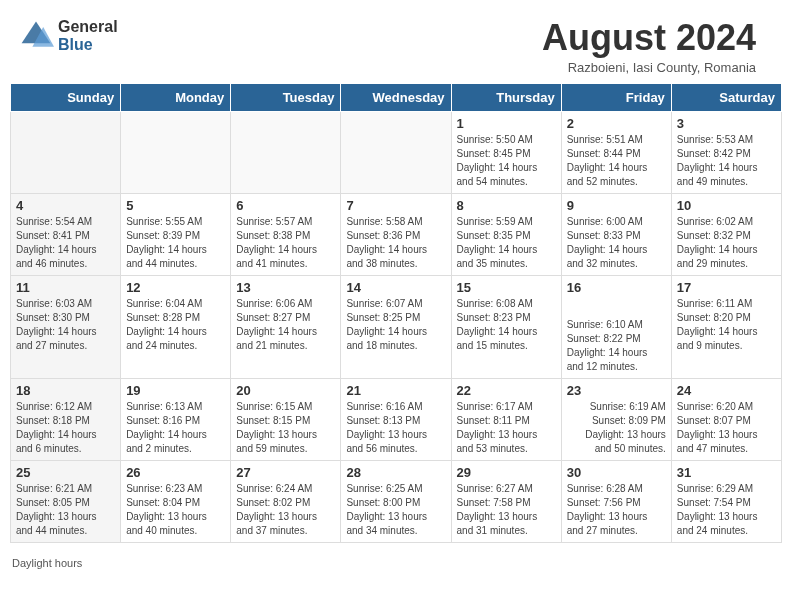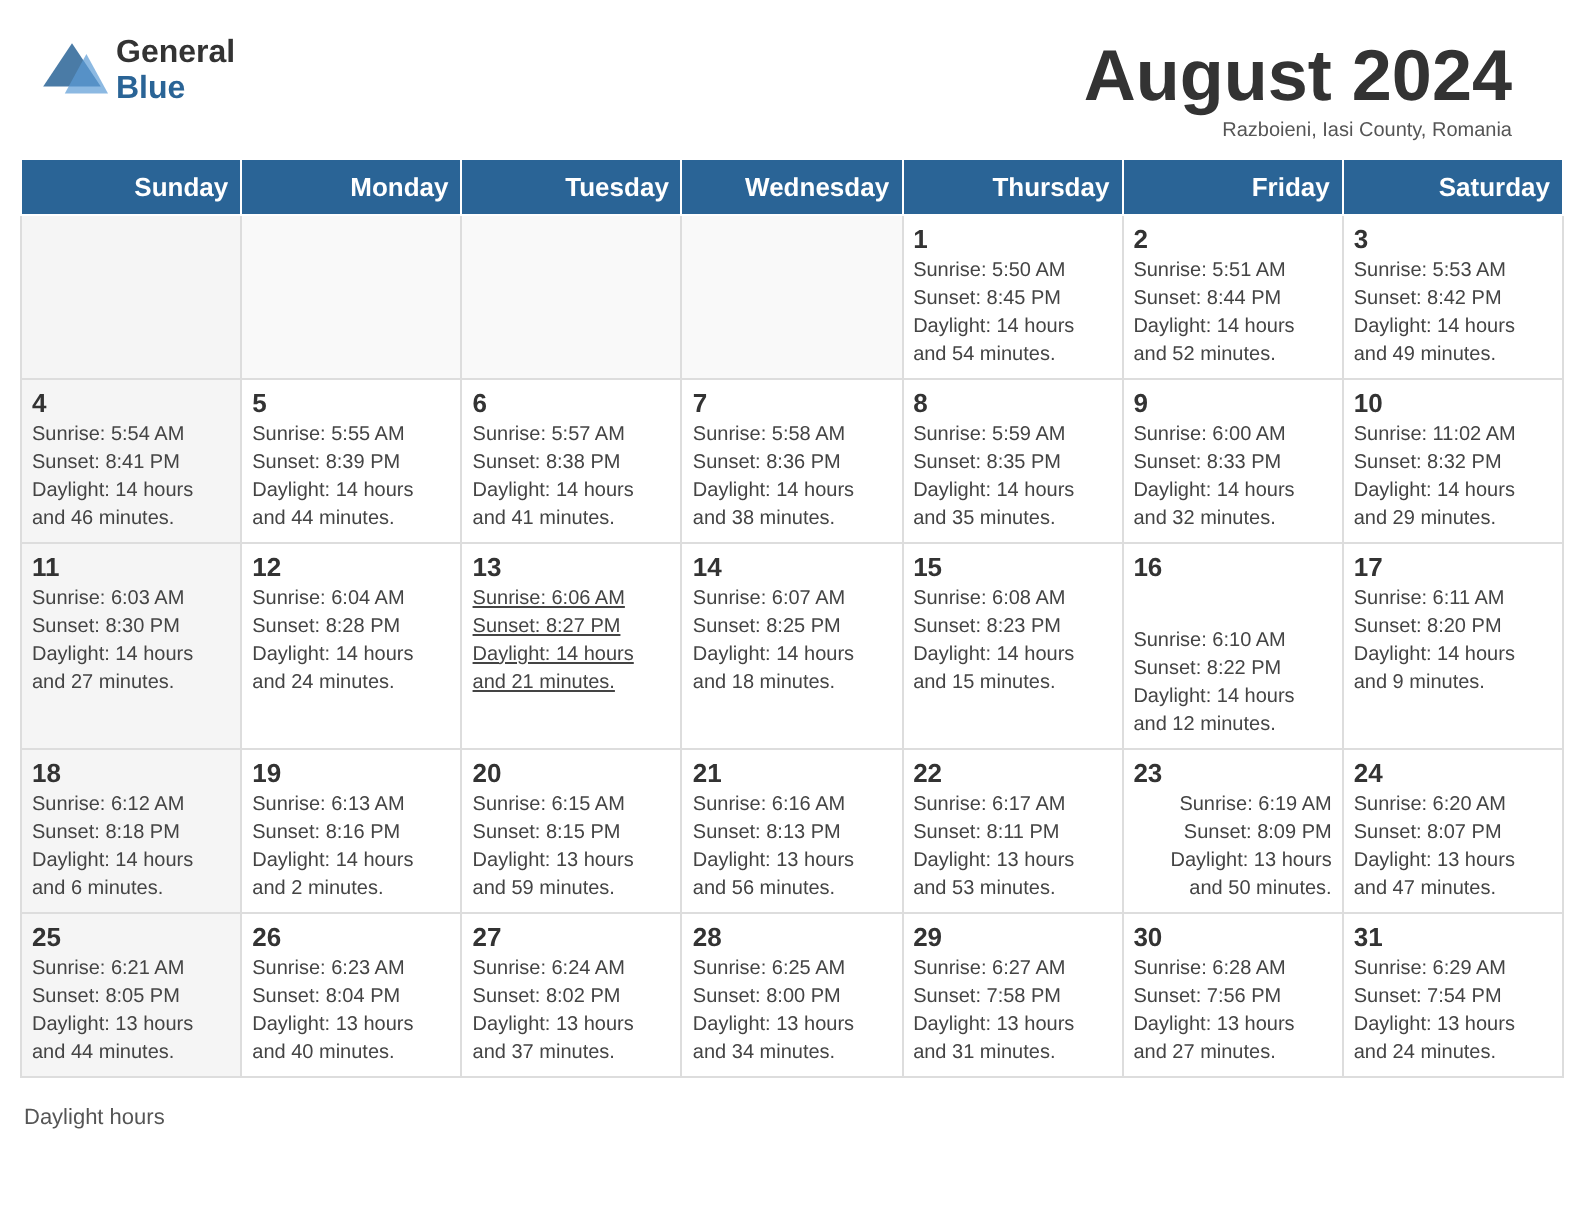--- a/index.html
+++ b/index.html
@@ -43,21 +43,21 @@
     .title-block {
       text-align: right;
     }
     .title-month {
       font-size: 36px;
       font-weight: bold;
       color: #333;
       line-height: 1.1;
     }
     .title-location {
-      font-size: 10px;
+      font-size: 13px;
       color: #555;
       margin-top: 2px;
     }
     .calendar-wrap {
       padding: 0 10px 10px 10px;
     }
     table {
       width: 100%;
       border-collapse: collapse;
     }
@@ -194,41 +194,41 @@
 Daylight: 14 hours and 35 minutes.</div>
           </td>
           <td>
             <span class="day-num">9</span>
             <div class="day-info" style="white-space: pre-line;">Sunrise: 6:00 AM
 Sunset: 8:33 PM
 Daylight: 14 hours and 32 minutes.</div>
           </td>
           <td>
             <span class="day-num">10</span>
-            <div class="day-info" style="white-space: pre-line;">Sunrise: 11:02 AM
+            <div class="day-info" style="white-space: pre-line;">Sunrise: 6:02 AM
 Sunset: 8:32 PM
 Daylight: 14 hours and 29 minutes.</div>
           </td>
         </tr>
         <tr>
           <td>
             <span class="day-num">11</span>
             <div class="day-info" style="white-space: pre-line;">Sunrise: 6:03 AM
 Sunset: 8:30 PM
 Daylight: 14 hours and 27 minutes.</div>
           </td>
           <td>
             <span class="day-num">12</span>
             <div class="day-info" style="white-space: pre-line;">Sunrise: 6:04 AM
 Sunset: 8:28 PM
 Daylight: 14 hours and 24 minutes.</div>
           </td>
           <td>
             <span class="day-num">13</span>
-            <div class="day-info" style="white-space: pre-line; text-decoration: underline;">Sunrise: 6:06 AM
+            <div class="day-info" style="white-space: pre-line;">Sunrise: 6:06 AM
 Sunset: 8:27 PM
 Daylight: 14 hours and 21 minutes.</div>
           </td>
           <td>
             <span class="day-num">14</span>
             <div class="day-info" style="white-space: pre-line;">Sunrise: 6:07 AM
 Sunset: 8:25 PM
 Daylight: 14 hours and 18 minutes.</div>
           </td>
           <td>

